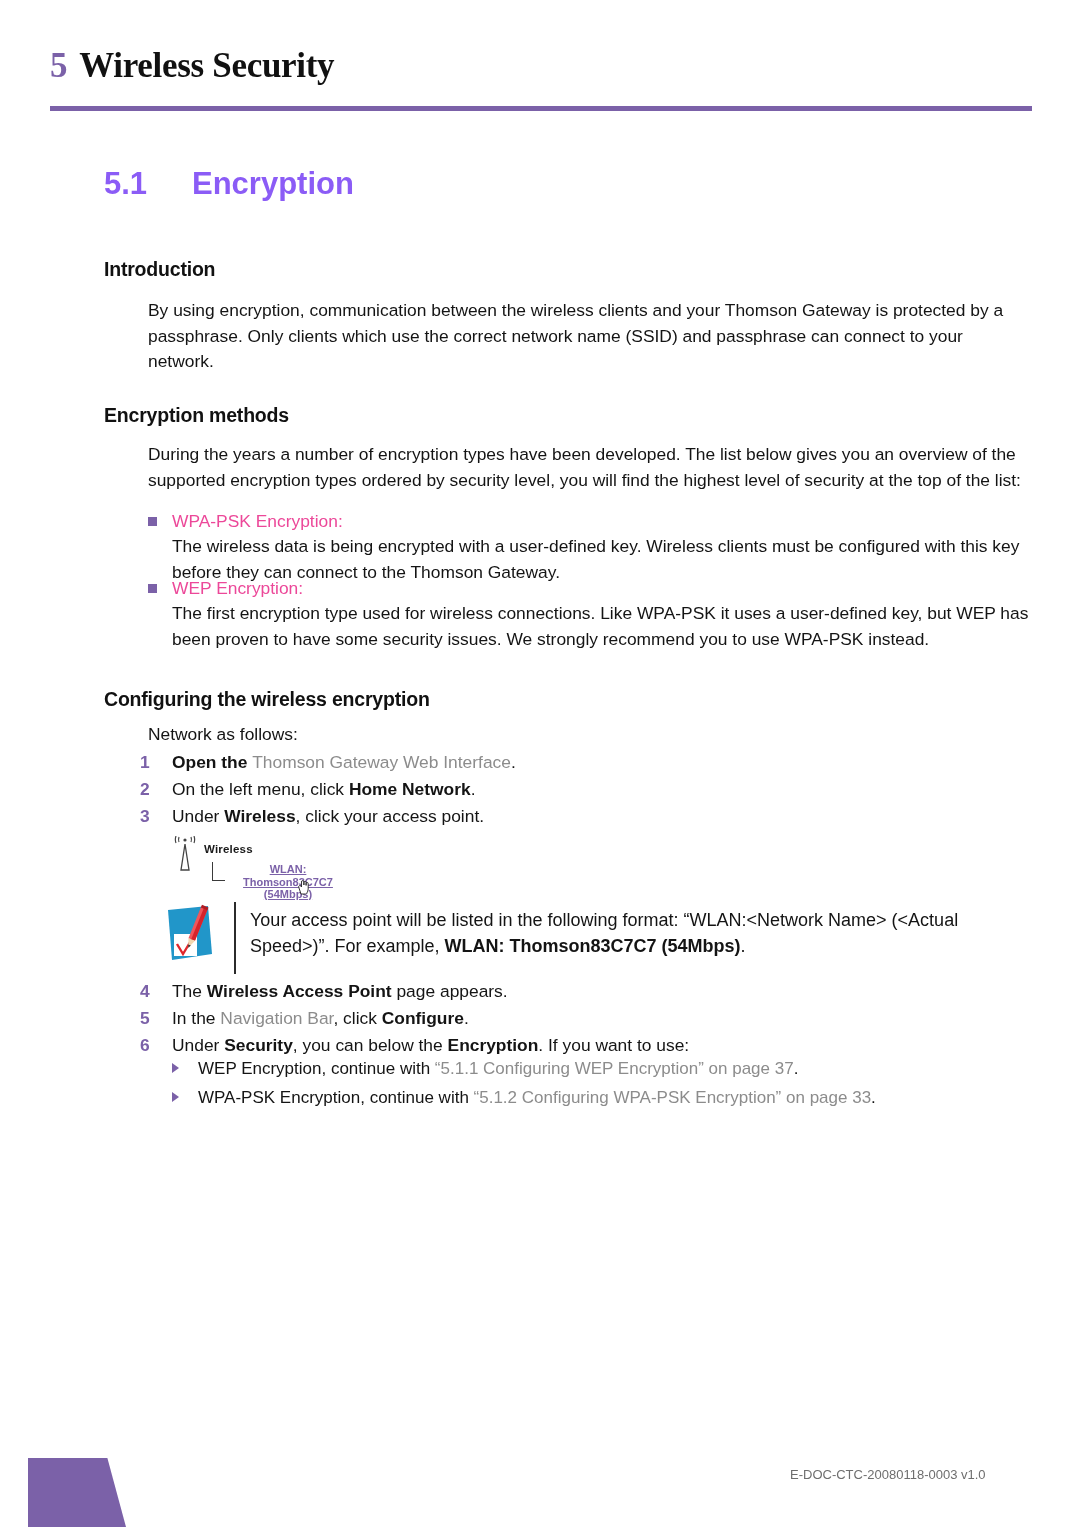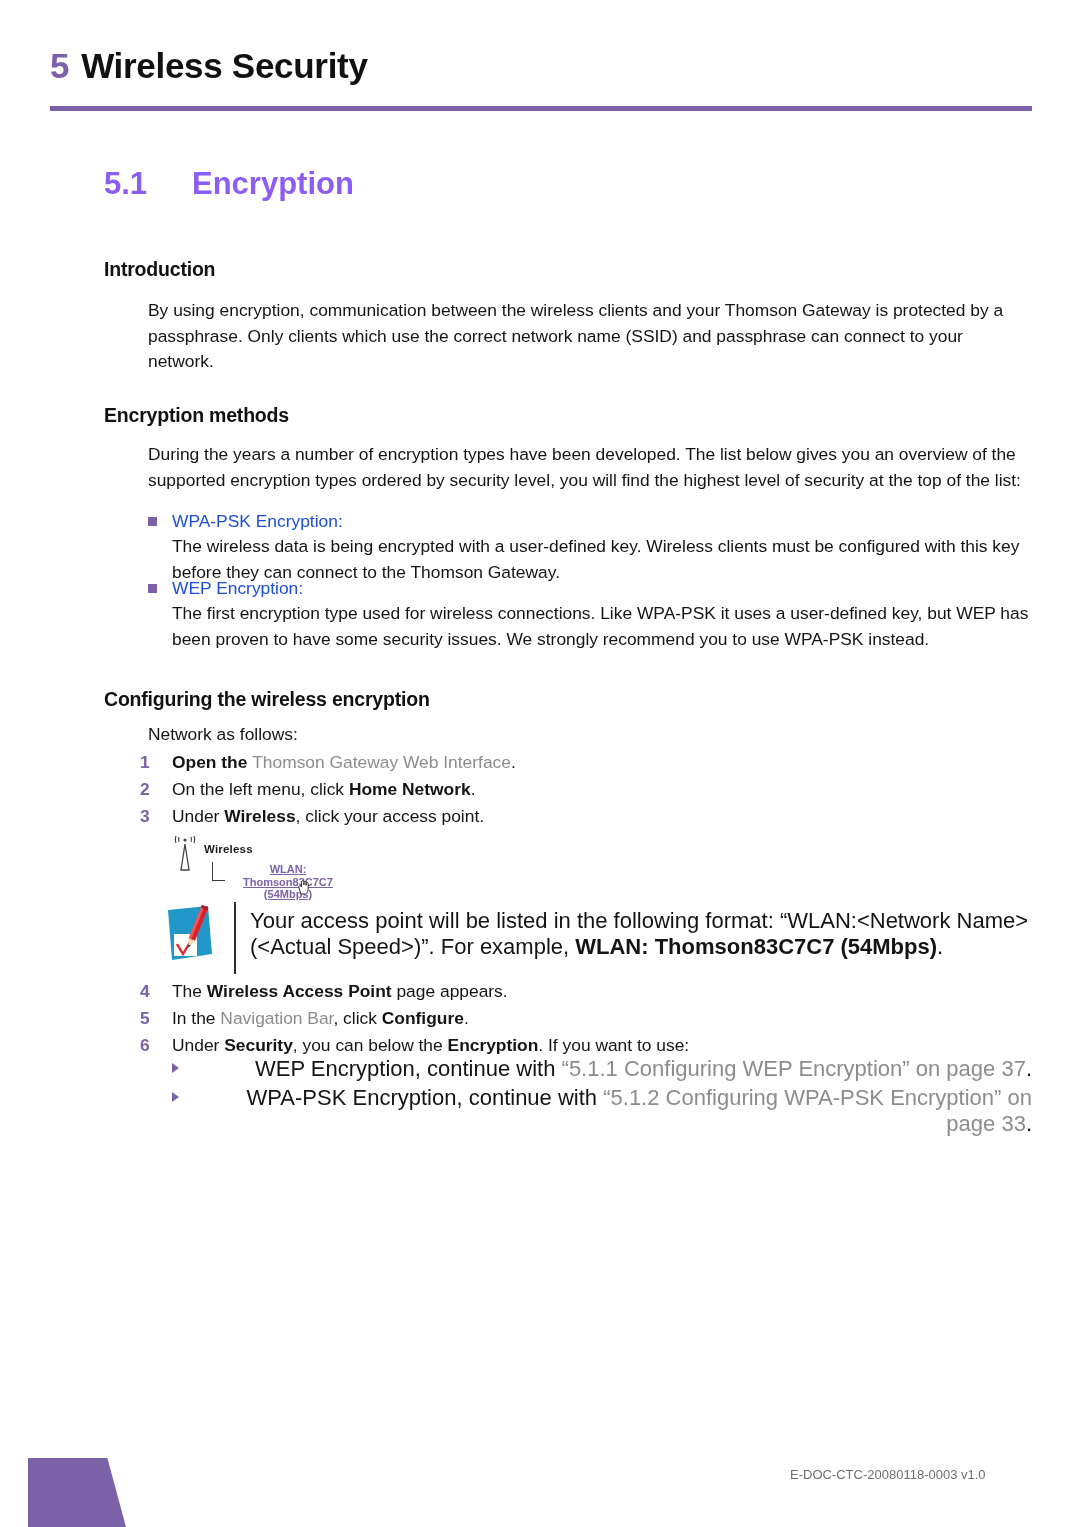--- a/index.html
+++ b/index.html
@@ -21,20 +21,21 @@
 
   
   .chapter-header {
     position: absolute;
     left: 50px;
     top: 46px;
     font-size: 35px;
     font-weight: bold;
     letter-spacing: -0.3px;
     white-space: nowrap;
+    font-family: Liberation Serif, serif;
   }
   .chapter-num {
     color: #7B61A8;
     margin-right: 12px;
   }
   .chapter-title {
     color: #111111;
   }
   .header-rule {
     position: absolute;
@@ -85,21 +86,21 @@
   b, .bold { font-weight: bold; }
   .xref { color: #8c8c8c; }
 
   
   .bullet-row {
     position: absolute;
     left: 148px;
     width: 884px;
     font-size: 17.4px;
     line-height: 25.5px;
-    color: #1d4ed8;
+    color: #ec4899;
   }
   .sq-bullet {
     position: absolute;
     left: 0px;
     top: 8px;
     width: 9px;
     height: 9px;
     background: #7B61A8;
   }
   .bullet-text {
@@ -128,24 +129,23 @@
   .step-text {
     display: block;
     margin-left: 32px;
   }
 
   
   .subbullet {
     position: absolute;
     left: 172px;
     width: 860px;
-    font-size: 22px;
+    font-size: 17px;
     line-height: 25.5px;
     color: #141414;
-    text-align: right;
   }
   .arrow {
     position: absolute;
     left: 0;
     top: 7px;
     width: 0;
     height: 0;
     border-left: 7px solid #7B61A8;
     border-top: 5px solid transparent;
     border-bottom: 5px solid transparent;
@@ -226,21 +226,21 @@
     top: 0px;
     width: 2px;
     height: 72px;
     background: #2b2b2b;
   }
   .note-text {
     position: absolute;
     left: 88px;
     top: 6px;
     width: 780px;
-    font-size: 22px;
+    font-size: 18px;
     line-height: 25.5px;
     color: #141414;
   }
 
   
   .footer-tab {
     position: absolute;
     left: 28px;
     top: 1458px;
     width: 98px;

